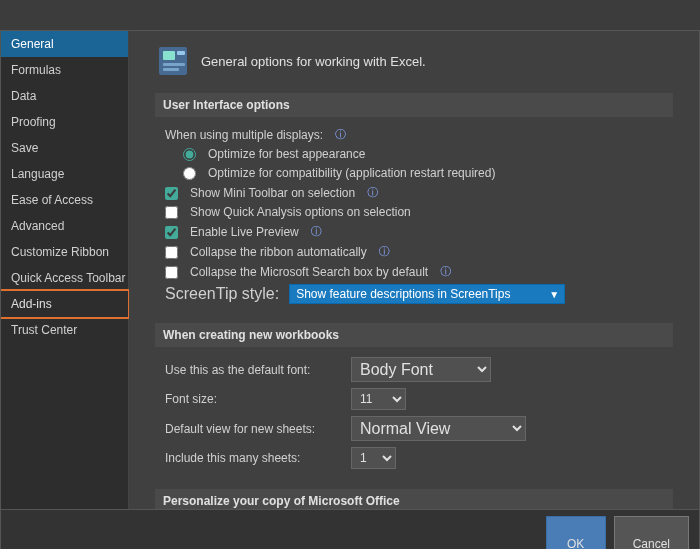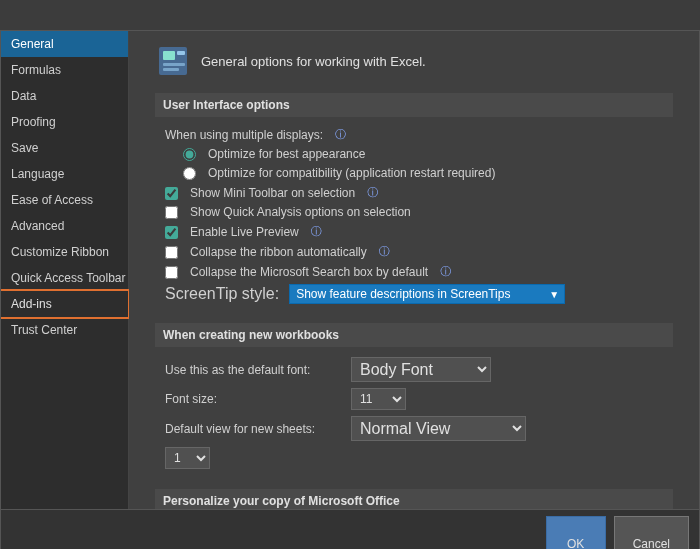--- a/index.html
+++ b/index.html
@@ -343,20 +343,21 @@
         </div>
         <div class="form-row">
           <label>Default view for new sheets:</label>
           <select class="form-select">
             <option>Normal View</option>
             <option>Page Break Preview</option>
             <option>Page Layout</option>
           </select>
         </div>
         <div class="form-row">
+          <label>Include this many sheets:</label>
           <select class="form-select-sm" style="min-width:45px;">
             <option>1</option>
             <option>2</option>
             <option>3</option>
           </select>
         </div>
       </div>
 
       <div class="section-title">Personalize your copy of Microsoft Office</div>
       <div class="section-body">

